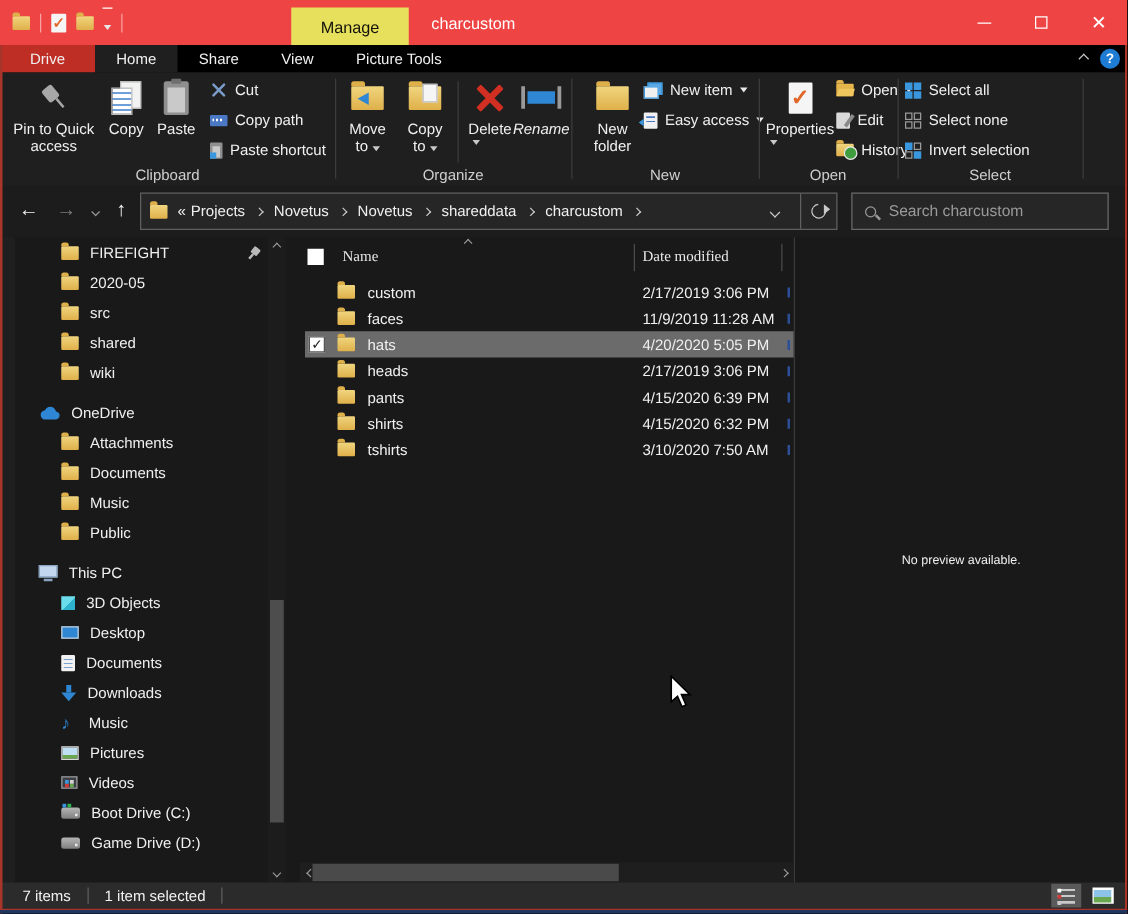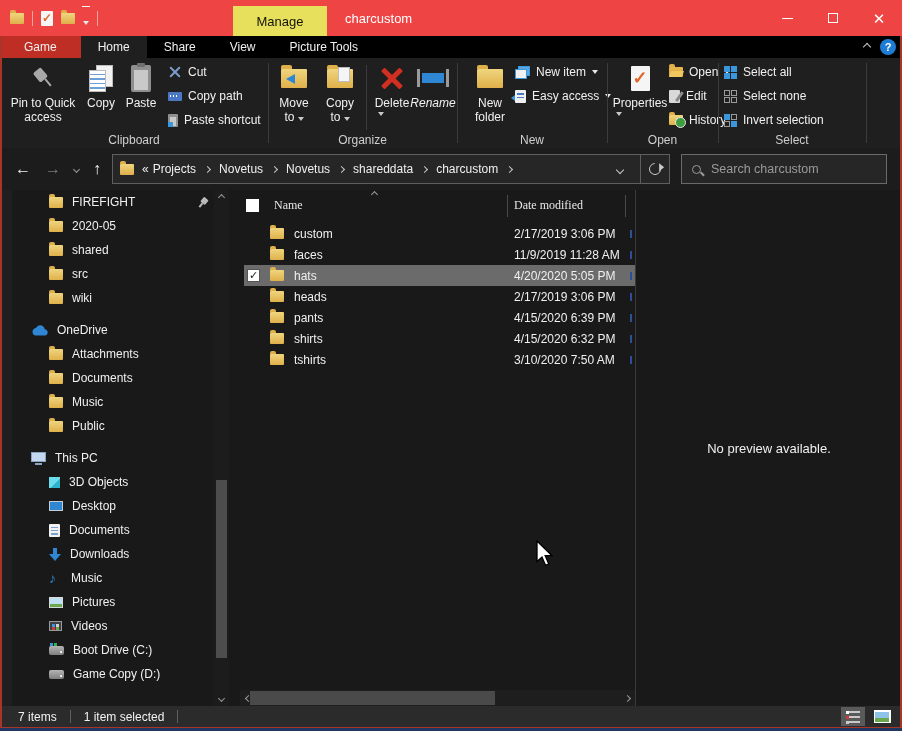--- a/index.html
+++ b/index.html
@@ -207,21 +207,21 @@
   .rows { position:absolute; left:0; top:33px; right:0; }
   .frow { position:relative; height:21px; display:flex; align-items:center; padding-left:30px; }
   .frow.sel { background:linear-gradient(to right, rgba(0,0,0,0) 4px, #6b6b6b 4px); }
   .rchk { position:absolute; left:7px; top:4px; width:13px; height:13px; background:#fff; border:1px solid #555; }
   .rchk::after { content:"✓"; position:absolute; left:1px; top:-1px; color:#222; font-size:11px; }
   .rname { margin-left:10px; }
   .rdate { position:absolute; left:274px; }
   .tick { position:absolute; left:390px; width:2px; height:8px; background:#2c4f97; }
   .vdivider { position:absolute; left:623px; top:0; bottom:0; width:1px; background:#3a3a3a; }
   .preview { position:absolute; left:624px; right:0; top:0; bottom:0; display:flex; align-items:center;
-          justify-content:center; color:#f0f0f0; font-size:13px; }
+          justify-content:center; color:#f0f0f0; font-size:10px; }
 
   
   .hscroll { position:absolute; left:228px; width:395px; bottom:0; height:16px; background:#1e1e1e; }
   .harrow { position:absolute; top:0; width:16px; height:16px; display:flex; align-items:center; justify-content:center; }
   .hthumb { position:absolute; left:10px; top:1px; width:245px; height:14px; background:#4a4a4a; }
 
   
   .statusbar { position:absolute; left:0; right:0; top:706px; height:21px; background:#2b2b2b;
           display:flex; align-items:center; gap:13px; padding-left:18px; color:#f2f2f2; font-size:12px; }
   .ssep { width:1px; height:13px; background:#5f5f5f; }
@@ -267,21 +267,21 @@
       <div class="wbtn">
           <span class="wmax"></span>
         </div>
       <div class="wbtn">
           <span class="wclose">✕</span>
         </div>
     </div>
   </div>
 
   <div class="menubar">
-    <div class="mtab mtab-file">Game</div>
+    <div class="mtab mtab-file">Drive</div>
     <div class="mtab mtab-home">Home</div>
     <div class="mtab">Share</div>
     <div class="mtab">View</div>
     <div class="mtab">Picture Tools</div>
   </div>
   <div class="menu-right">
     <span class="chv up"></span>
     <span class="help">?</span>
   </div>
 
@@ -455,25 +455,25 @@
         <span class="fold"></span>
         <span>FIREFIGHT</span>
         <span class="spin"></span>
       </div>
       <div class="side-item">
         <span class="fold"></span>
         <span>2020-05</span>
       </div>
       <div class="side-item">
         <span class="fold"></span>
+        <span>src</span>
+      </div>
+      <div class="side-item">
+        <span class="fold"></span>
         <span>shared</span>
-      </div>
-      <div class="side-item">
-        <span class="fold"></span>
-        <span>src</span>
       </div>
       <div class="side-item">
         <span class="fold"></span>
         <span>wiki</span>
       </div>
       <div class="side-gap"></div>
       <div class="side-item top">
         <svg class="i-cloud" width="17" height="11" viewBox="0 0 17 11">
             <path d="M4.7 10.6h8.6c1.9 0 3.4-1.4 3.4-3.2 0-1.6-1.2-3-2.9-3.2C13.2 1.7 11.4.3 9.2.3 7.3.3 5.7 1.4 5.1 3.1 3.1 3.2 1.5 4.8 1.5 6.8c0 2.1 1.4 3.8 3.2 3.8z" fill="#2f86d4"></path>
           </svg>
@@ -527,21 +527,21 @@
       <div class="side-item">
         <span class="i-video"></span>
         <span>Videos</span>
       </div>
       <div class="side-item">
         <span class="i-drive boot"></span>
         <span>Boot Drive (C:)</span>
       </div>
       <div class="side-item">
         <span class="i-drive"></span>
-        <span>Game Copy (D:)</span>
+        <span>Game Drive (D:)</span>
       </div>
     </div>
 
     <div class="sscroll">
       <div class="sarrow" style="top:0;">
           <span class="chv up tiny"></span>
         </div>
       <div class="thumb"></div>
       <div class="sarrow" style="bottom:0;">
           <span class="chv down tiny"></span>

